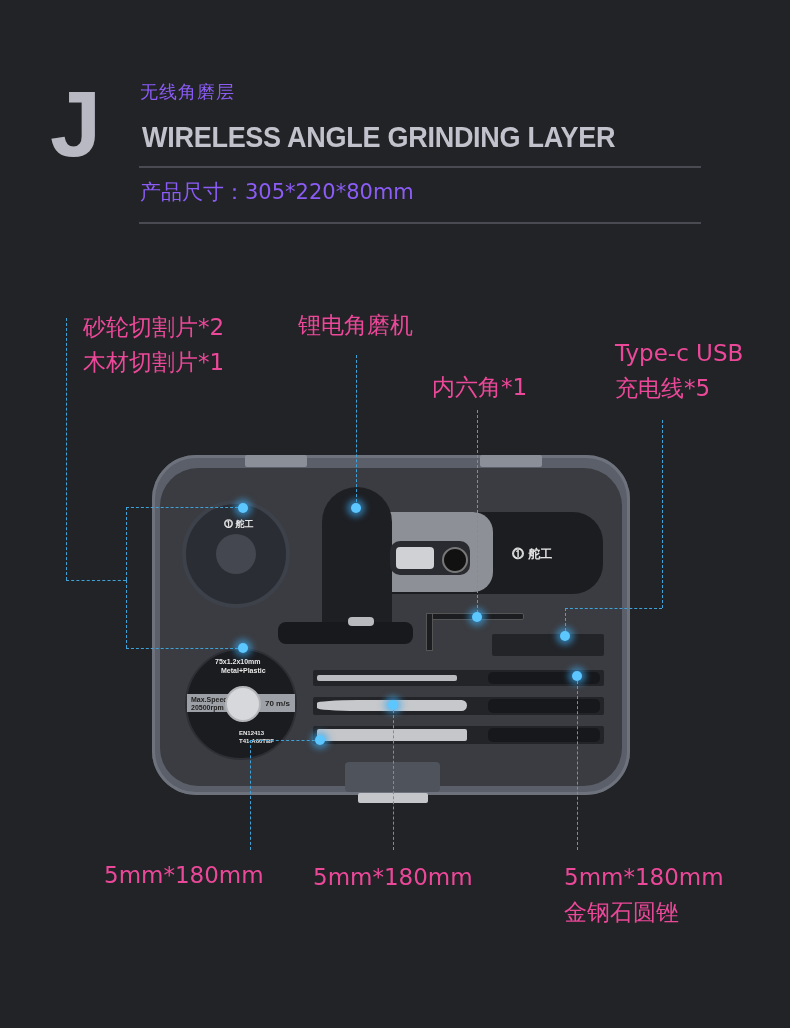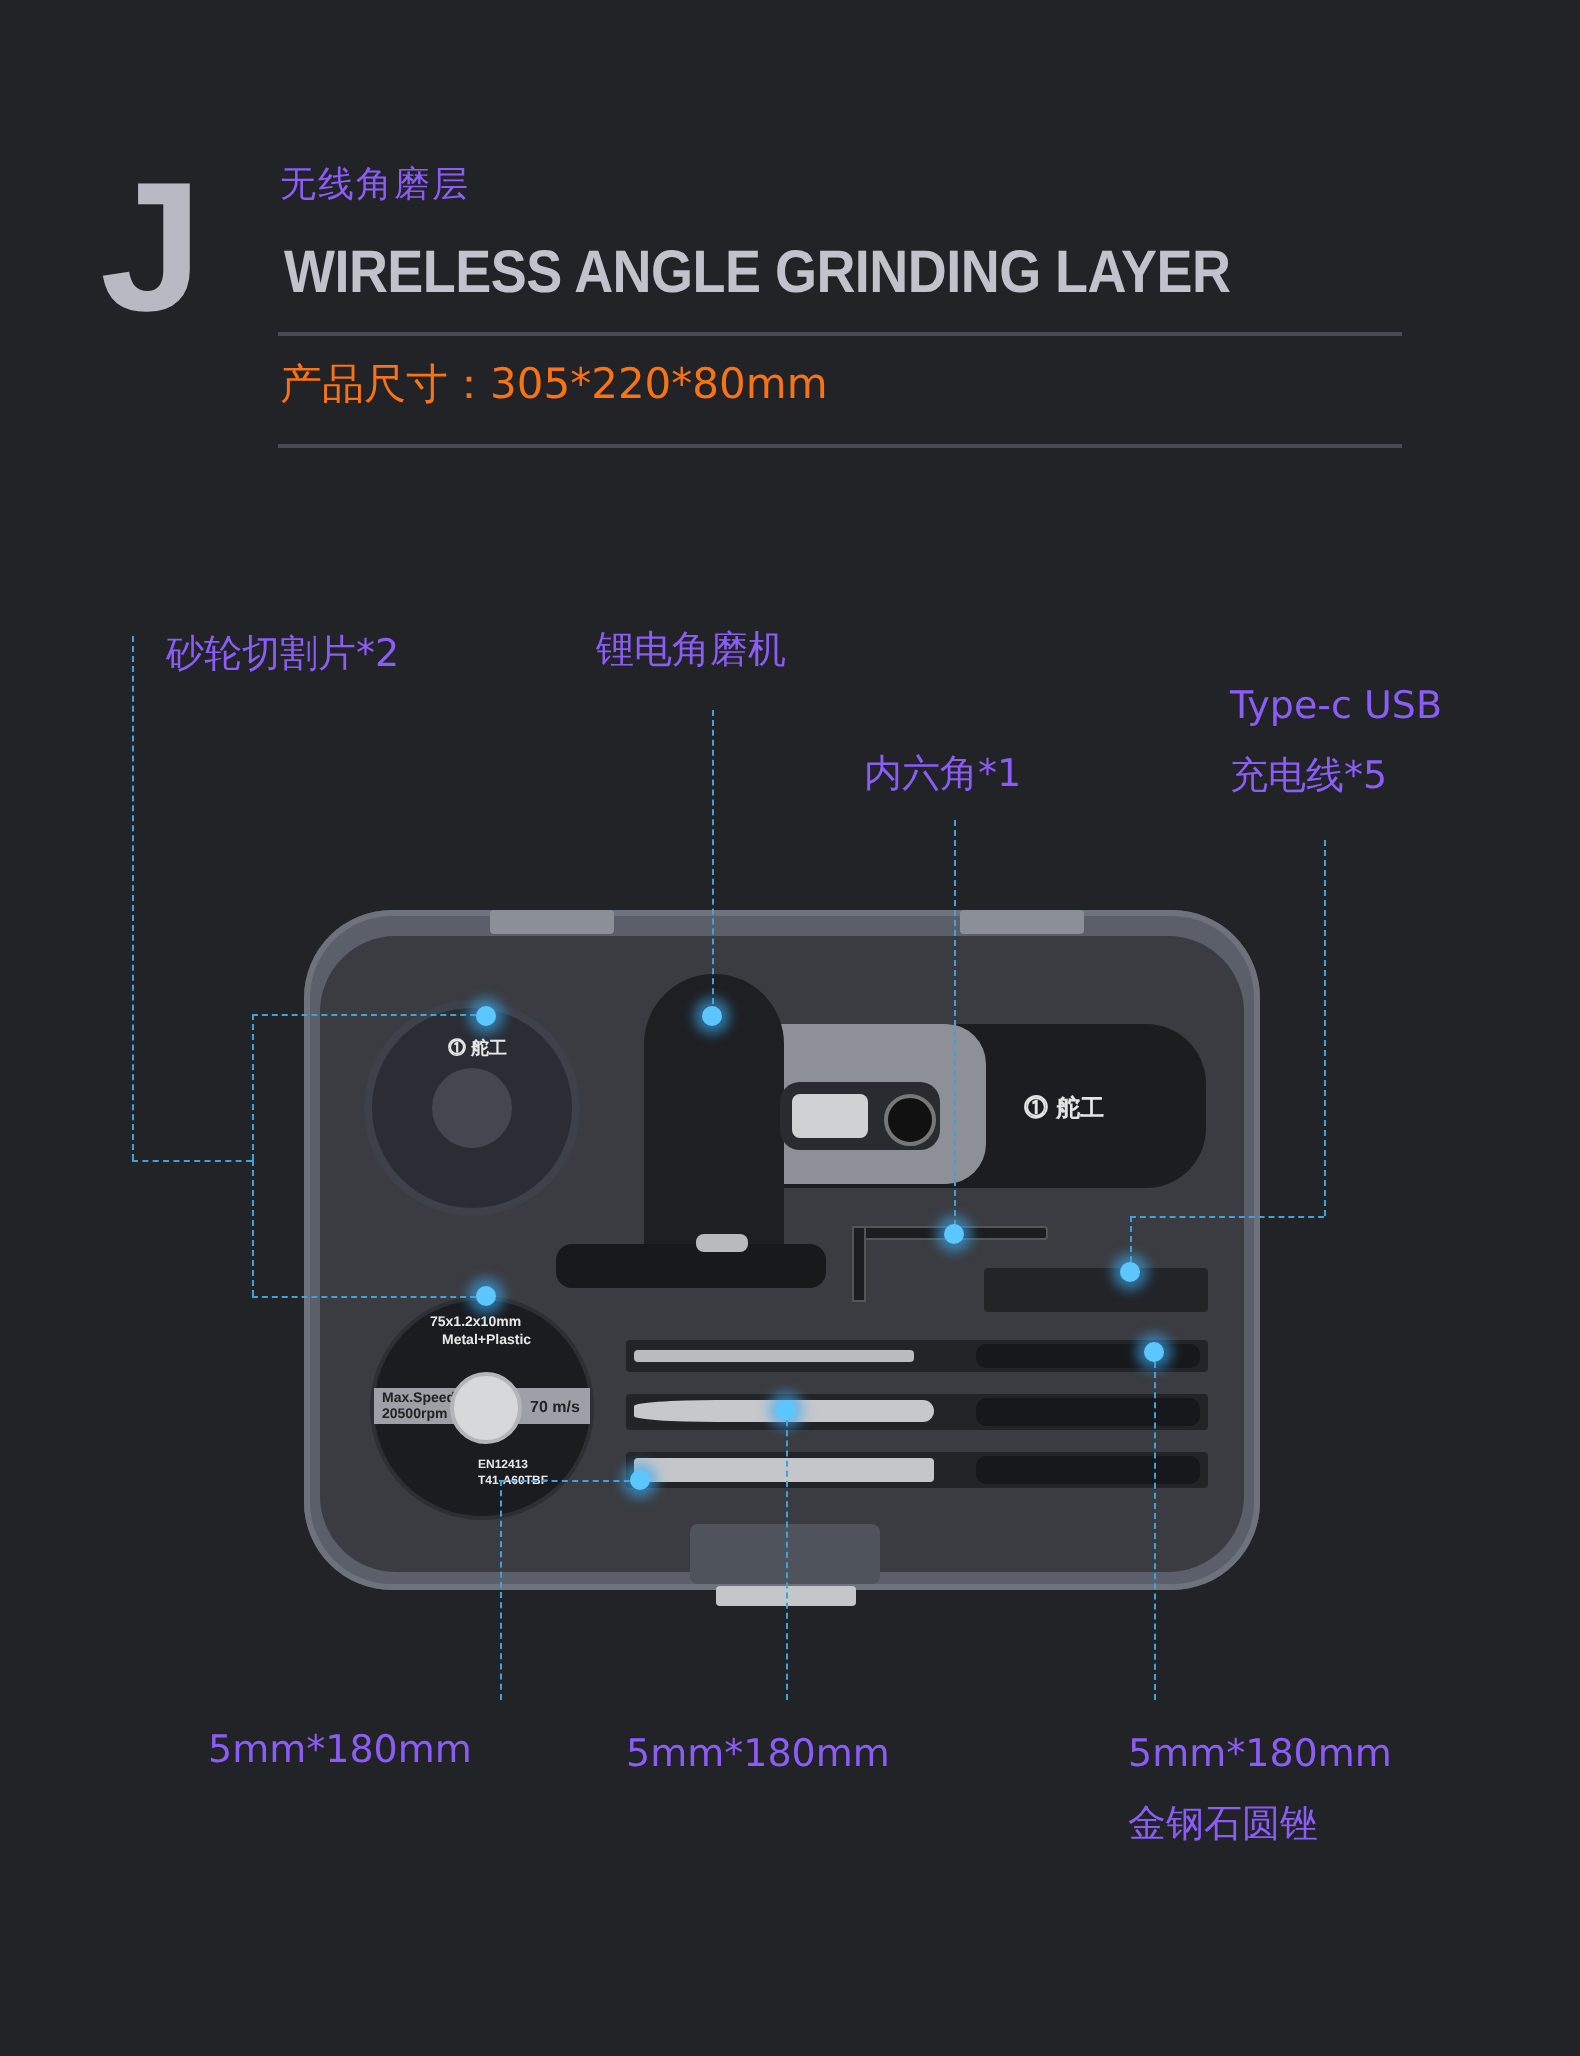--- a/index.html
+++ b/index.html
@@ -2,22 +2,22 @@
 <html><head>
 <meta charset="utf-8">
 <style>
   html,body{margin:0;padding:0;}
   body{width:790px;height:1028px;background:#222326;position:relative;overflow:hidden;font-family:"DejaVu Sans","Liberation Sans",sans-serif;color:#e6e6ea;}
   .abs{position:absolute;}
   .big-letter{left:50px;top:78px;font-family:"Liberation Sans",sans-serif;font-weight:700;font-size:92px;line-height:92px;color:#b9b9c3;letter-spacing:-2px;}
   .title-cn{left:140px;top:80px;font-size:18px;color:#8b5cf6;letter-spacing:1px;}
   .title-en{left:142px;top:120px;font-family:"Liberation Sans",sans-serif;font-weight:700;font-size:30px;color:#c2c2cc;transform:scaleX(0.9);transform-origin:left;letter-spacing:-0.3px;}
   .rule{left:139px;width:562px;height:2px;background:#4a4b52;}
-  .size-text{left:140px;top:178px;font-size:21px;color:#f97316;}
-  .lbl{font-size:19px;color:#8b5cf6;line-height:35px;white-space:nowrap;}
+  .size-text{left:140px;top:178px;font-size:21px;color:#8b5cf6;}
+  .lbl{font-size:23px;color:#ec4899;line-height:35px;white-space:nowrap;}
   .lead{border-left:1px dashed #3fa2d8;width:0;}
   .leadh{border-top:1px dashed #3fa2d8;height:0;}
   .dot{width:10px;height:10px;border-radius:50%;background:#5cc6ff;box-shadow:0 0 6px 4px rgba(60,170,240,0.6);}
   .case{left:152px;top:455px;width:478px;height:340px;border-radius:44px;background:#5a5f69;box-shadow:inset 0 0 0 3px #6d727c;}
   .case-inner{left:160px;top:468px;width:462px;height:318px;border-radius:38px;background:#3b3c41;}
   .tab{background:#8a8f98;border-radius:2px;}
   .disc1{left:182px;top:500px;width:100px;height:100px;border-radius:50%;background:#2a2d33;border:4px solid #3d414a;}
   .disc1 .hub{left:30px;top:30px;width:40px;height:40px;border-radius:50%;background:#44474f;}
   .disc2{left:185px;top:648px;width:108px;height:108px;border-radius:50%;background:#1b1c20;border:2px solid #2d2f35;}
   .disc2 .band{left:0;top:44px;width:108px;height:18px;background:#9da0a6;}
@@ -39,20 +39,21 @@
 
 <div class="abs big-letter">J</div>
 <div class="abs title-cn">无线角磨层</div>
 <div class="abs title-en">WIRELESS ANGLE GRINDING LAYER</div>
 <div class="abs rule" style="top:166px"></div>
 <div class="abs size-text">产品尺寸：305*220*80mm</div>
 <div class="abs rule" style="top:222px"></div>
 
 <div class="abs" style="left:83px;top:310px">
   <div class="lbl">砂轮切割片*2</div>
+  <div class="lbl">木材切割片*1</div>
 </div>
 <div class="abs lbl" style="left:298px;top:308px">锂电角磨机</div>
 <div class="abs lbl" style="left:432px;top:370px">内六角*1</div>
 <div class="abs" style="left:615px;top:336px">
   <div class="lbl">Type-c USB</div>
   <div class="lbl">充电线*5</div>
 </div>
 
 <div class="abs case"></div>
 <div class="abs tab" style="left:245px;top:455px;width:62px;height:12px"></div>

